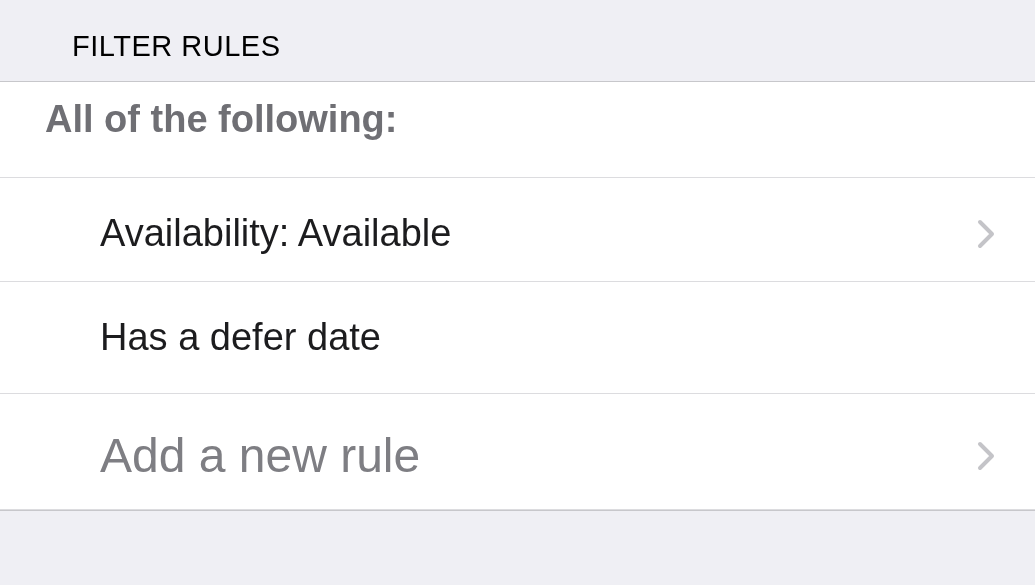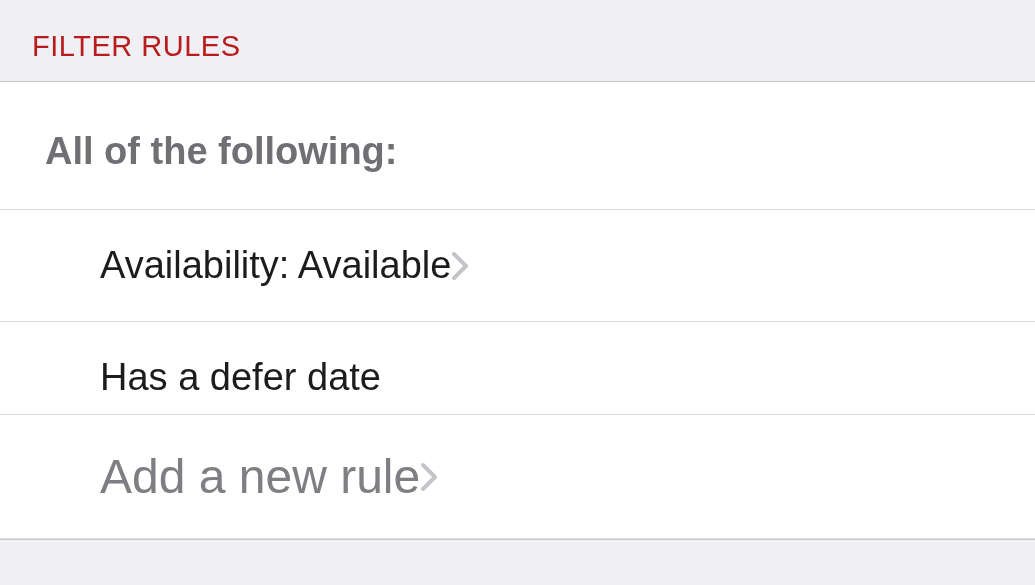--- a/index.html
+++ b/index.html
@@ -8,48 +8,49 @@
       box-sizing: border-box;
     }
     body {
       font-family: -apple-system, BlinkMacSystemFont, "Helvetica Neue", Helvetica, Arial, sans-serif;
       background: #efeff4;
       width: 1035px;
       height: 585px;
       overflow: hidden;
     }
     .section-header {
-      padding: 30px 45px 18px 32px;
+      padding: 30px 45px 18px 72px;
       font-size: 29px;
       letter-spacing: 0.5px;
-      color: #b91c1c;
+      color: #000000;
       background: #efeff4;
       border-bottom: 1px solid #c7c7cb;
     }
     .section-body {
       background: #ffffff;
     }
     .group-header {
-      padding: 48px 45px 36px 45px;
+      padding: 16px 45px 36px 45px;
       font-size: 38px;
       font-weight: 600;
       color: #6f6f74;
       border-bottom: 1px solid #dcdcdf;
     }
     .rule-row {
       display: flex;
       align-items: center;
-      padding: 34px 40px 34px 100px;
+      justify-content: space-between;
+      padding: 34px 40px 26px 100px;
       border-bottom: 1px solid #dcdcdf;
       cursor: pointer;
     }
     .rule-row-no-chevron {
       display: flex;
       align-items: center;
-      padding: 34px 40px 15px 100px;
+      padding: 34px 40px 34px 100px;
       border-bottom: 1px solid #dcdcdf;
       cursor: pointer;
     }
     .rule-label {
       font-size: 38px;
       color: #1c1c1e;
     }
     .rule-label-muted {
       font-size: 48px;
       color: #7e7e83;

